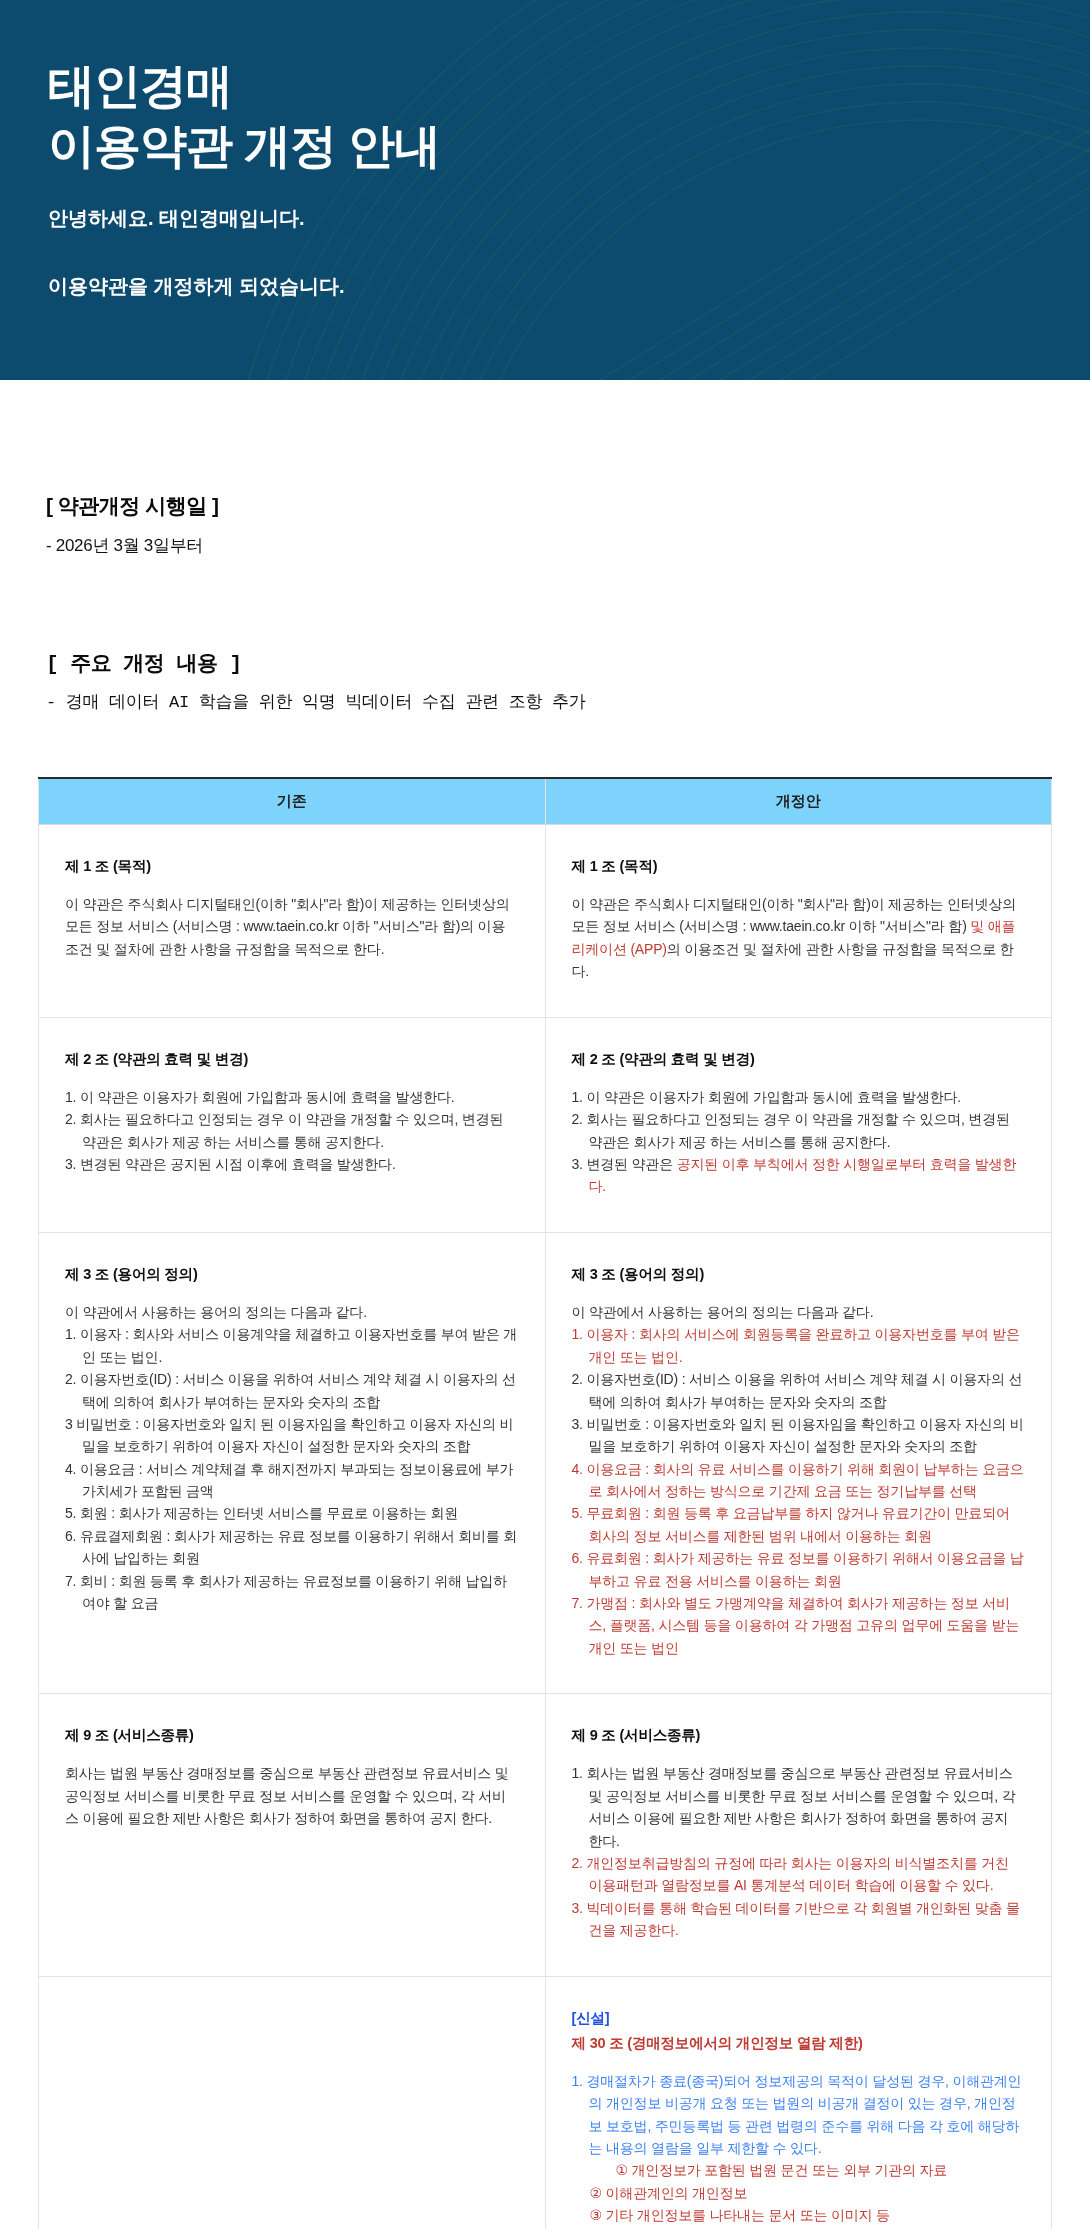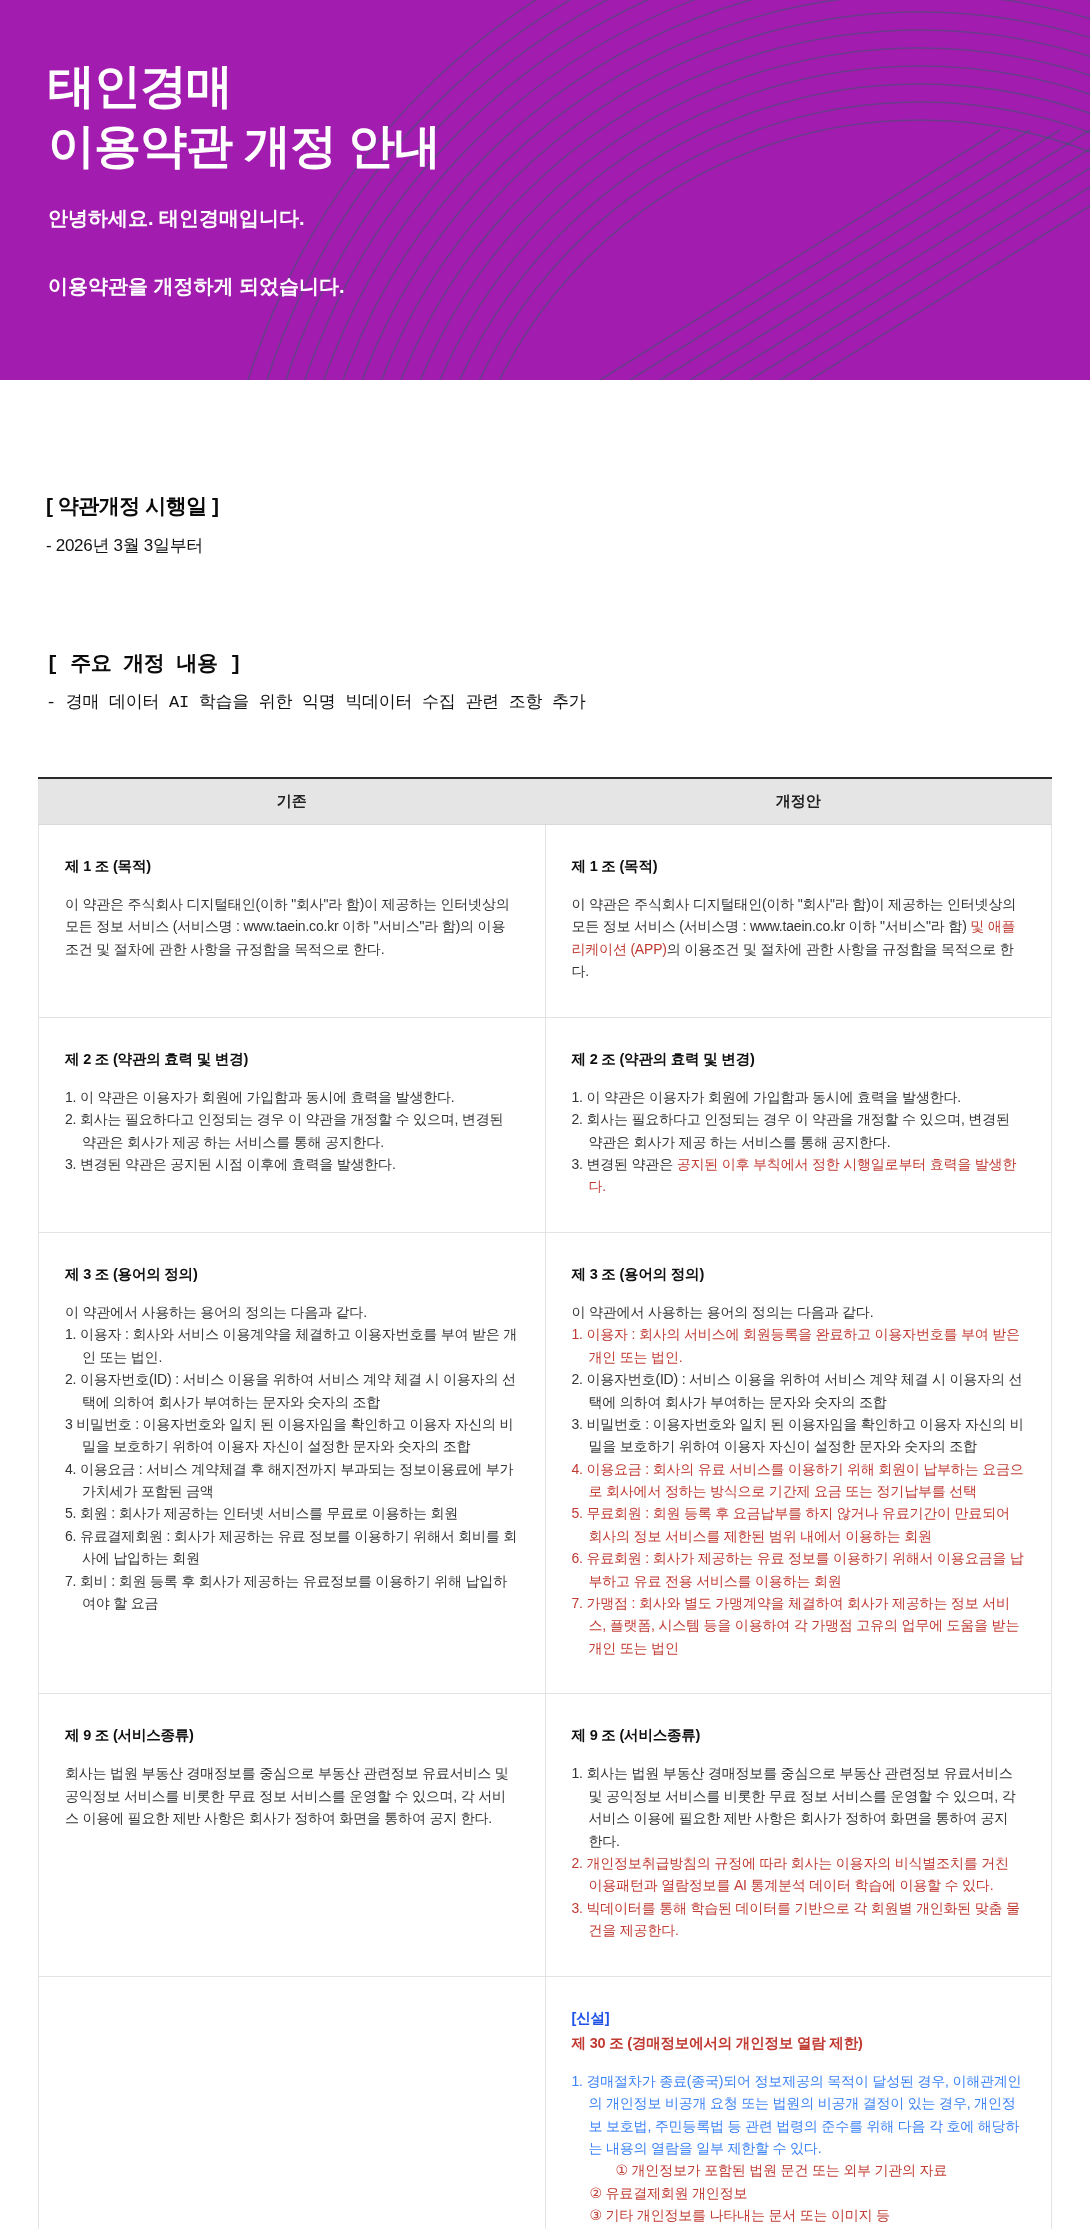--- a/index.html
+++ b/index.html
@@ -5,21 +5,21 @@
   * { margin:0; padding:0; box-sizing:border-box; }
   html,body { background:#ffffff; }
   body {
     width:1090px; min-height:2229px; margin:0 auto;
     font-family:"Liberation Sans","DejaVu Sans",sans-serif;
     color:#333;
   }
   
   .hero {
     position:relative; width:1090px; height:380px;
-    background:#a21caf; overflow:hidden;
+    background:#0c4a6e; overflow:hidden;
     padding:56px 48px 0 48px; color:#fff;
   }
   .hero svg.deco { position:absolute; top:0; left:0; pointer-events:none; }
   .hero-title {
     position:relative; font-size:47px; font-weight:800;
     line-height:1.28; letter-spacing:-1px; color:#fff;
   }
   .hero-greeting {
     position:relative; margin-top:27px; font-size:20px; font-weight:700; line-height:1.5;
   }
@@ -31,21 +31,21 @@
   .section-effective { margin-top:112px; padding-left:8px; }
   .section-changes  { margin-top:88px;  padding-left:8px;font-family:Liberation Mono, monospace; }
   .section-label { font-size:21px; font-weight:800; color:#0b0b0b; letter-spacing:-0.5px; }
   .section-items { margin-top:10px; }
   .section-items .list-line { font-size:17px; color:#111; line-height:1.85; letter-spacing:-0.3px; }
   
   table.compare {
     width:100%; margin-top:58px; border-collapse:collapse; table-layout:fixed;
   }
   table.compare thead th {
-    background:#e5e5e5; border-top:2px solid #2b2b2b;
+    background:#7dd3fc; border-top:2px solid #2b2b2b;
     border-bottom:1px solid #d9d9d9; border-left:1px solid #e3e3e3; border-right:1px solid #e3e3e3;
     padding:13px 10px; font-size:15px; font-weight:700; color:#222; text-align:center;
   }
   table.compare td {
     width:50%; vertical-align:top;
     border:1px solid #e3e3e3;
     padding:30px 26px 34px 26px;
     font-size:14px; line-height:1.6; color:#333; letter-spacing:-0.2px;
   }
   .p { margin:0; }
@@ -181,21 +181,21 @@
             <div class="p item"><span style="color: rgb(192, 58, 50);">3. 빅데이터를 통해 학습된 데이터를 기반으로 각 회원별 개인화된 맞춤 물건을 제공한다.</span></div>
           </td>
         </tr>
         <tr>
           <td></td>
           <td>
             <div class="p label-blue"><span style="color: rgb(31, 81, 230);">[신설]</span></div>
             <div class="p title-red"><span style="color: rgb(192, 58, 50);">제 30 조 (경매정보에서의 개인정보 열람 제한)</span></div>
             <div class="p item"><span style="color: #3b82f6;">1. 경매절차가 종료(종국)되어 정보제공의 목적이 달성된 경우, 이해관계인의 개인정보 비공개 요청 또는 법원의 비공개 결정이 있는 경우, 개인정보 보호법, 주민등록법 등 관련 법령의 준수를 위해 다음 각 호에 해당하는 내용의 열람을 일부 제한할 수 있다.</span></div>
             <div class="p subitem"><span style="color: rgb(192, 58, 50); margin-left: 26px;">① 개인정보가 포함된 법원 문건 또는 외부 기관의 자료</span></div>
-            <div class="p subitem"><span style="color: rgb(192, 58, 50);">② 유료결제회원 개인정보</span></div>
+            <div class="p subitem"><span style="color: rgb(192, 58, 50);">② 이해관계인의 개인정보</span></div>
             <div class="p subitem"><span style="color: rgb(192, 58, 50);">③ 기타 개인정보를 나타내는 문서 또는 이미지 등</span></div>
             <div class="p item"><span style="color: rgb(192, 58, 50);">2. 본 조의 내용에 따라 수행하는 개인정보 보호조치는 관련법령 준수를 위한 의무이행으로 간주하며, 위 제1항의 사유로 정보 열람의 제한이 있을 경우 서비스 하자 또는 채무불이행에 해당하지 않는다.</span></div>
           </td>
         </tr>
       </tbody>
   </table>
 
 </main>
 
 </body></html>

